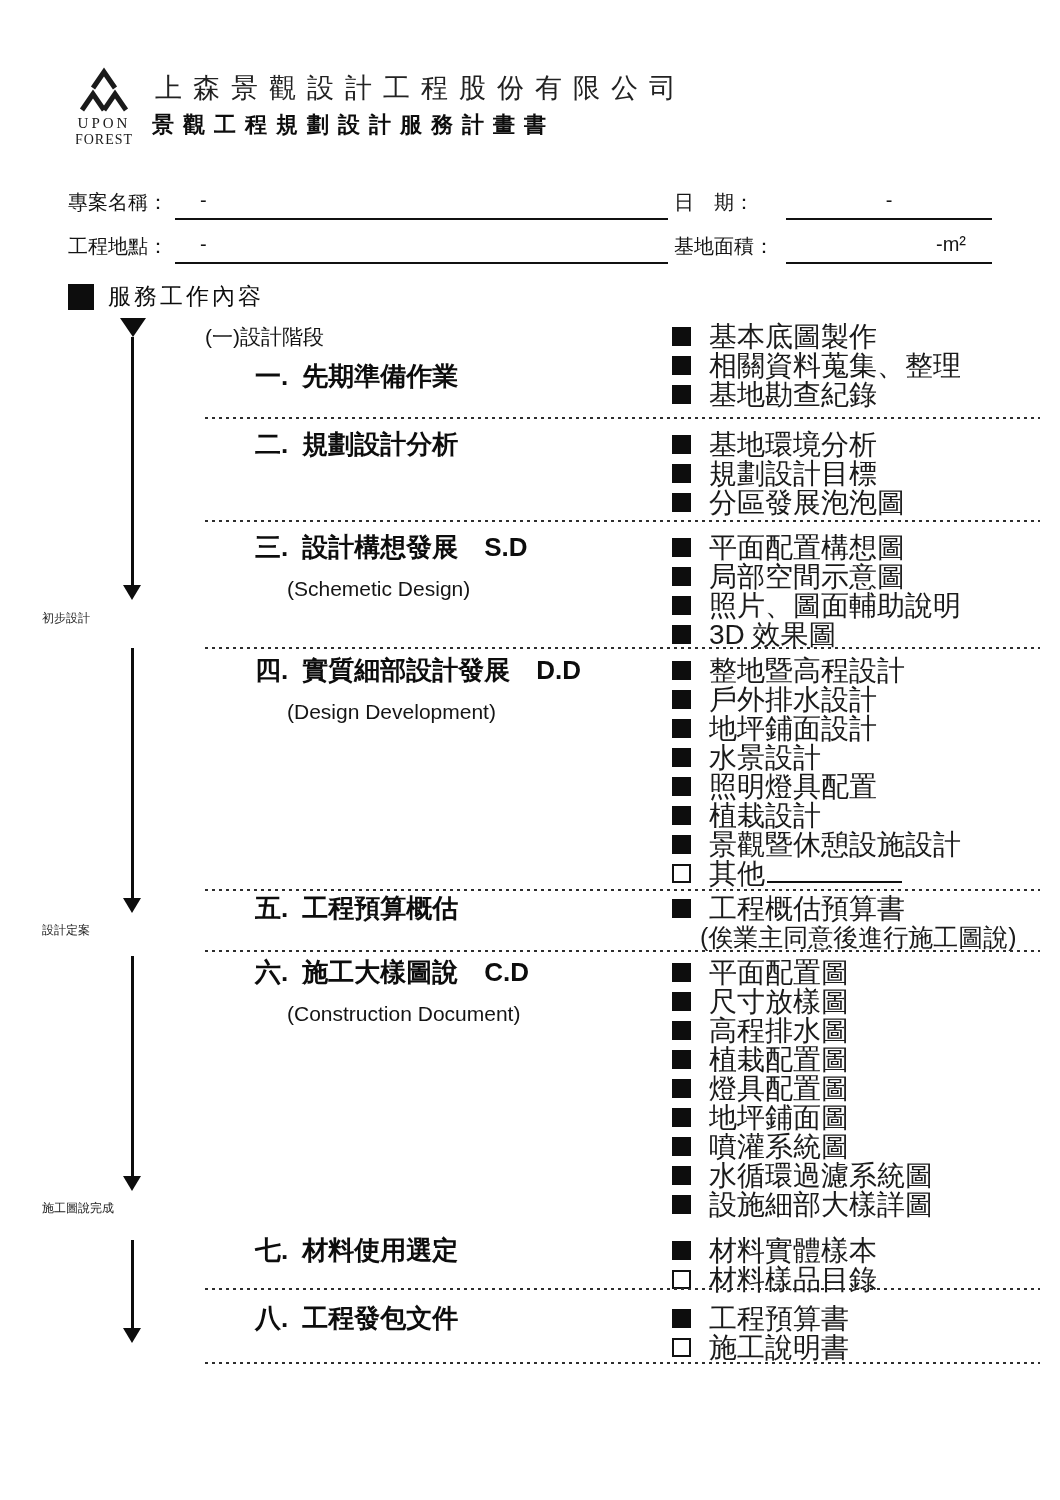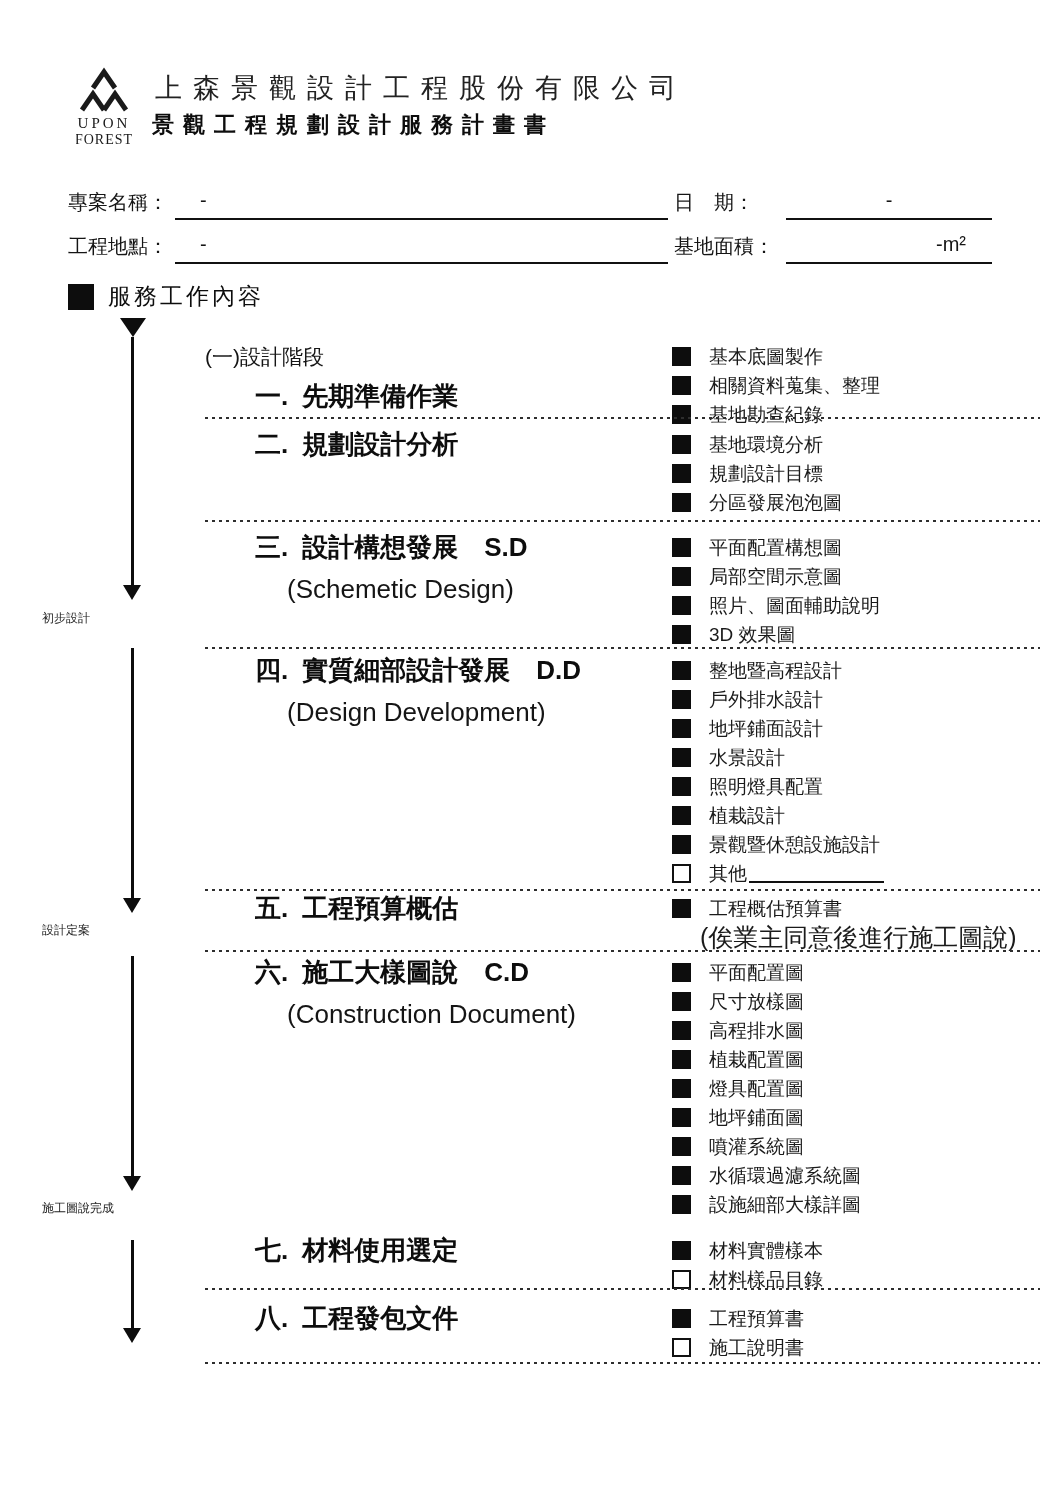--- a/index.html
+++ b/index.html
@@ -35,26 +35,26 @@
   
   .blocks{position:absolute;left:205px;top:0;width:835px;}
   .block{position:absolute;left:0;width:835px;display:flex;align-items:flex-start;}
   .bleft{width:467px;flex:none;}
   .bright{flex:1;}
   .phase{font-size:21px;line-height:29px;font-weight:500;color:#151515;}
   .btitle{font-size:26px;line-height:29px;font-weight:700;color:#0d0d0d;padding-left:50px;white-space:nowrap;}
   .block.has-phase .btitle{margin-top:11px;}
   .bnum{margin-right:14px;}
   .bcode{margin-left:26px;}
-  .bsub{padding-left:82px;margin-top:14px;font-size:26px;line-height:26px;color:#151515;white-space:nowrap;}
+  .bsub{padding-left:82px;margin-top:14px;font-size:21px;line-height:26px;color:#151515;white-space:nowrap;}
   .item{display:flex;align-items:center;height:29px;}
   .cb{width:19px;height:19px;flex:none;margin-right:18px;box-sizing:border-box;}
   .cb.filled{background:#0d0d0d;}
   .cb.empty{border:2px solid #111;background:#fff;}
-  .ilabel{font-size:19px;color:#1a1a1a;white-space:nowrap;line-height:29px;}
+  .ilabel{font-size:28px;color:#1a1a1a;white-space:nowrap;line-height:29px;}
   .fill-line{display:inline-block;width:135px;height:2px;background:#111;margin-left:2px;align-self:flex-end;margin-bottom:5px;}
   .item.note{padding-left:28px;}
   .item.note .ilabel{font-size:25px;}
   .divider{position:absolute;left:0;width:835px;height:2px;
     background:repeating-linear-gradient(90deg,#2e2e2e 0 3px,transparent 3px 7px);}
 </style>
 </head>
 <body>
 
 <div class="page">
@@ -93,21 +93,21 @@
   <div class="flow-line" style="top:648px;height:252px"></div>
   <div class="flow-head" style="top:898px"></div>
   <div class="flow-label" style="top:922px">設計定案</div>
   <div class="flow-line" style="top:956px;height:222px"></div>
   <div class="flow-head" style="top:1176px"></div>
   <div class="flow-label" style="top:1200px">施工圖說完成</div>
   <div class="flow-line" style="top:1240px;height:90px"></div>
   <div class="flow-head" style="top:1328px"></div>
 
   <div class="blocks" id="blocks">
-      <div class="block has-phase" style="top: 322px; margin-top: 20px;">
+      <div class="block has-phase" style="top: 322px;">
         <div class="bleft">
           <div class="phase">(一)設計階段</div>
           <div class="btitle"><span class="bnum">一.</span><span>先期準備作業</span></div>
         </div>
         <div class="bright">
           <div class="item">
             <span class="cb filled"></span>
             <span class="ilabel">基本底圖製作</span>
           </div>
           <div class="item">

